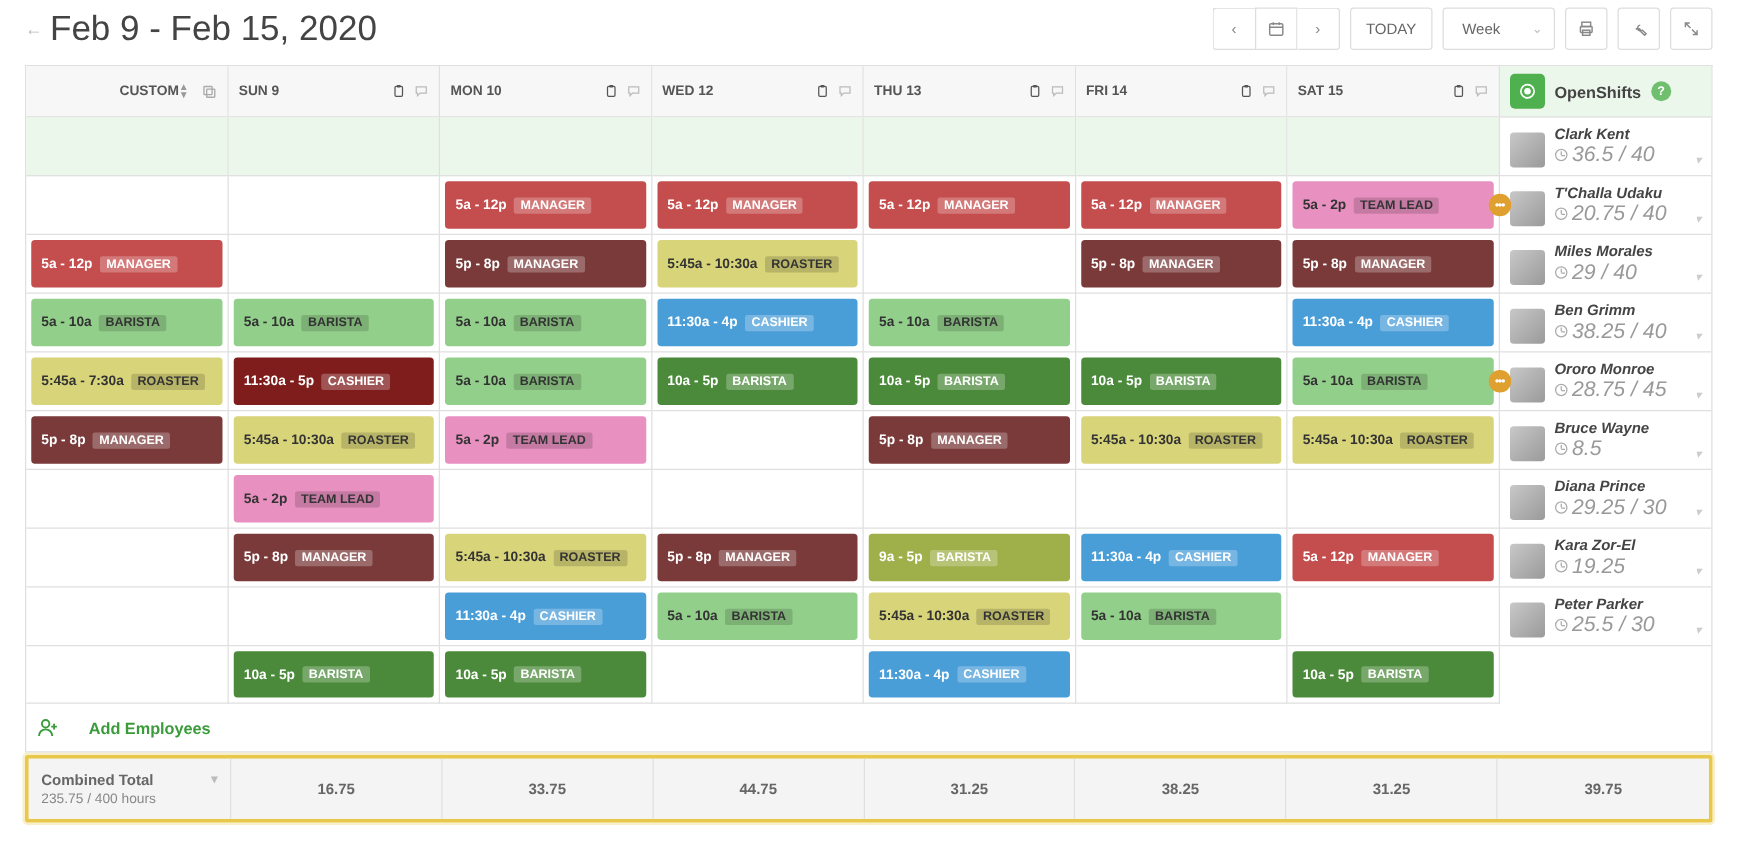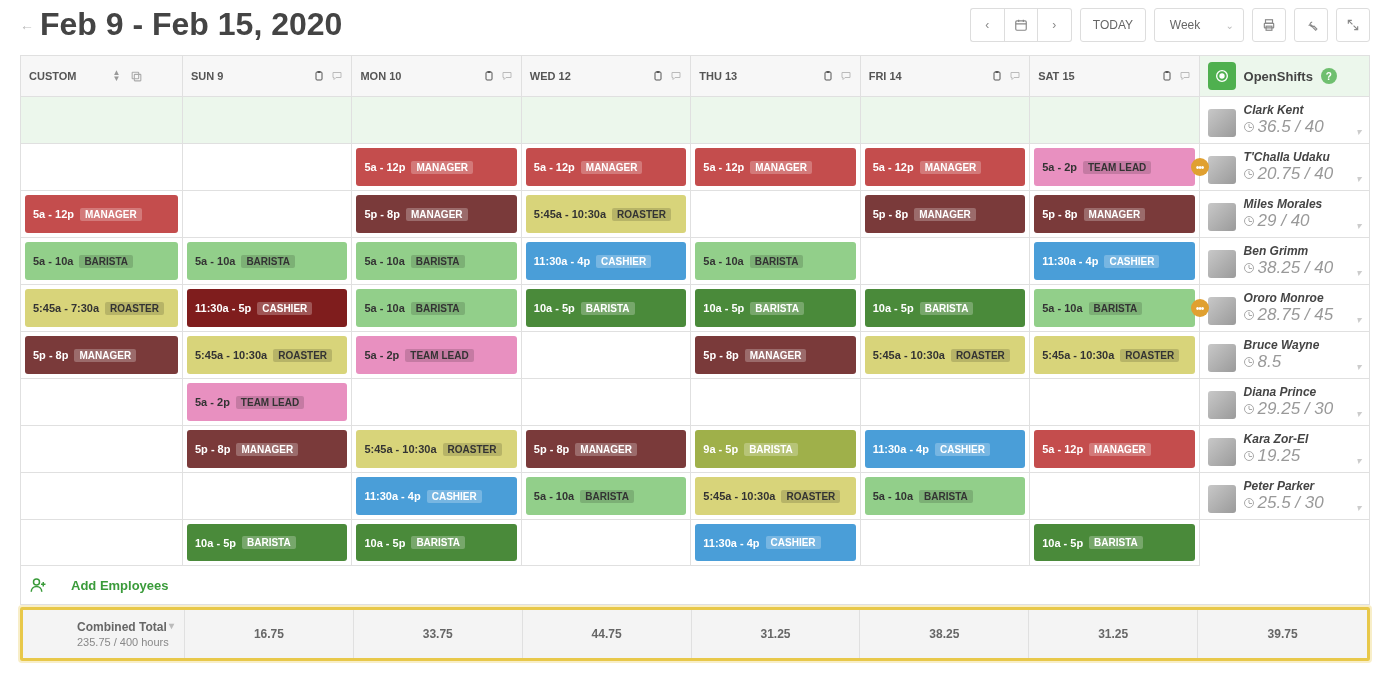--- a/index.html
+++ b/index.html
@@ -18,21 +18,21 @@
     background: #fff;
     padding: 6px 20px 20px 20px;
   }
   .topbar {
     display: flex;
     align-items: center;
     justify-content: space-between;
     margin-bottom: 12px;
   }
   .back-arrow { color: #bbb; font-size: 14px; margin-right: 6px; cursor: pointer; }
-  .date-range { font-size: 32px; font-weight: 700; color: #444; }
+  .date-range { font-size: 28px; font-weight: 400; color: #444; }
   .toolbar { display: flex; gap: 8px; align-items: center; }
   .btn {
     border: 1px solid #ddd;
     background: #fff;
     padding: 8px 12px;
     border-radius: 3px;
     color: #888;
     font-size: 12px;
     cursor: pointer;
     display: flex;
@@ -56,21 +56,21 @@
   .hdr {
     background: #f7f7f7;
     display: flex;
     align-items: center;
     padding: 6px 8px;
     font-size: 11px;
     font-weight: 600;
     color: #555;
     min-height: 32px;
   }
-  .hdr.first { justify-content: flex-start; gap: 36px; }
+  .hdr.first { justify-content: flex-end; }
   .hdr .day-right { margin-left: auto; display:flex; gap:6px; align-items:center; color:#999; }
   .sort-icons { display:flex; flex-direction:column; line-height:6px; font-size:8px; color:#999; }
   .openshifts-row { background: #ecf7ec; min-height:46px; }
   .openshifts-label { display:flex; align-items:center; gap:8px; padding:6px 8px; background:#ecf7ec; }
   .open-icon { width:28px; height:28px; border-radius:4px; background:#4fb04f; display:flex; align-items:center; justify-content:center; color:#fff; }
   .open-icon svg { width:16px; height:16px; }
   .q-badge { width:16px; height:16px; border-radius:50%; background:#6fbf6f; color:#fff; font-size:10px; display:inline-flex; align-items:center; justify-content:center; font-weight:700; }
 
   .emp-cell { display:flex; align-items:flex-end; gap:8px; padding:6px 8px; min-height:46px; position:relative;font-style:italic; }
   .emp-cell .avatar { width:28px; height:28px; border-radius:3px; background:linear-gradient(135deg,#c8c8c8,#9a9a9a); flex-shrink:0; }
@@ -110,21 +110,21 @@
     box-shadow: 0 0 0 2px rgba(232,200,74,.3);
   }
   .totals {
     display:grid;
     grid-template-columns: 162px repeat(7, 1fr);
     background:#f4f4f4;
   }
   .totals > div { border-right:1px solid var(--border); padding:10px 10px; display:flex; align-items:center; justify-content:center; color:#666; font-size:12px; font-weight:600; }
   .totals > div:first-child { justify-content:flex-start; }
   .totals > div:last-child { border-right:none; }
-  .tot-label { flex-direction:column; align-items:flex-start !important; gap:2px; position:relative;margin-left:44px; }
+  .tot-label { flex-direction:column; align-items:flex-start !important; gap:2px; position:relative; }
   .tot-label .t1 { font-weight:600; font-size:12px; }
   .tot-label .t2 { font-size:11px; color:#888; font-weight:400; }
   .tot-label .caret { position:absolute; right:10px; color:#bbb; font-size:10px; }
 
   .clock-icon { width:10px; height:10px; border:1.2px solid #aaa; border-radius:50%; position:relative; display:inline-block; }
   .clock-icon::before, .clock-icon::after { content:''; position:absolute; background:#aaa; left:50%; top:50%; transform-origin:0 0; }
   .clock-icon::before { width:3px; height:1px; }
   .clock-icon::after { width:1px; height:3px; transform:translate(-50%,-100%); }
 
   svg { display:block; }

